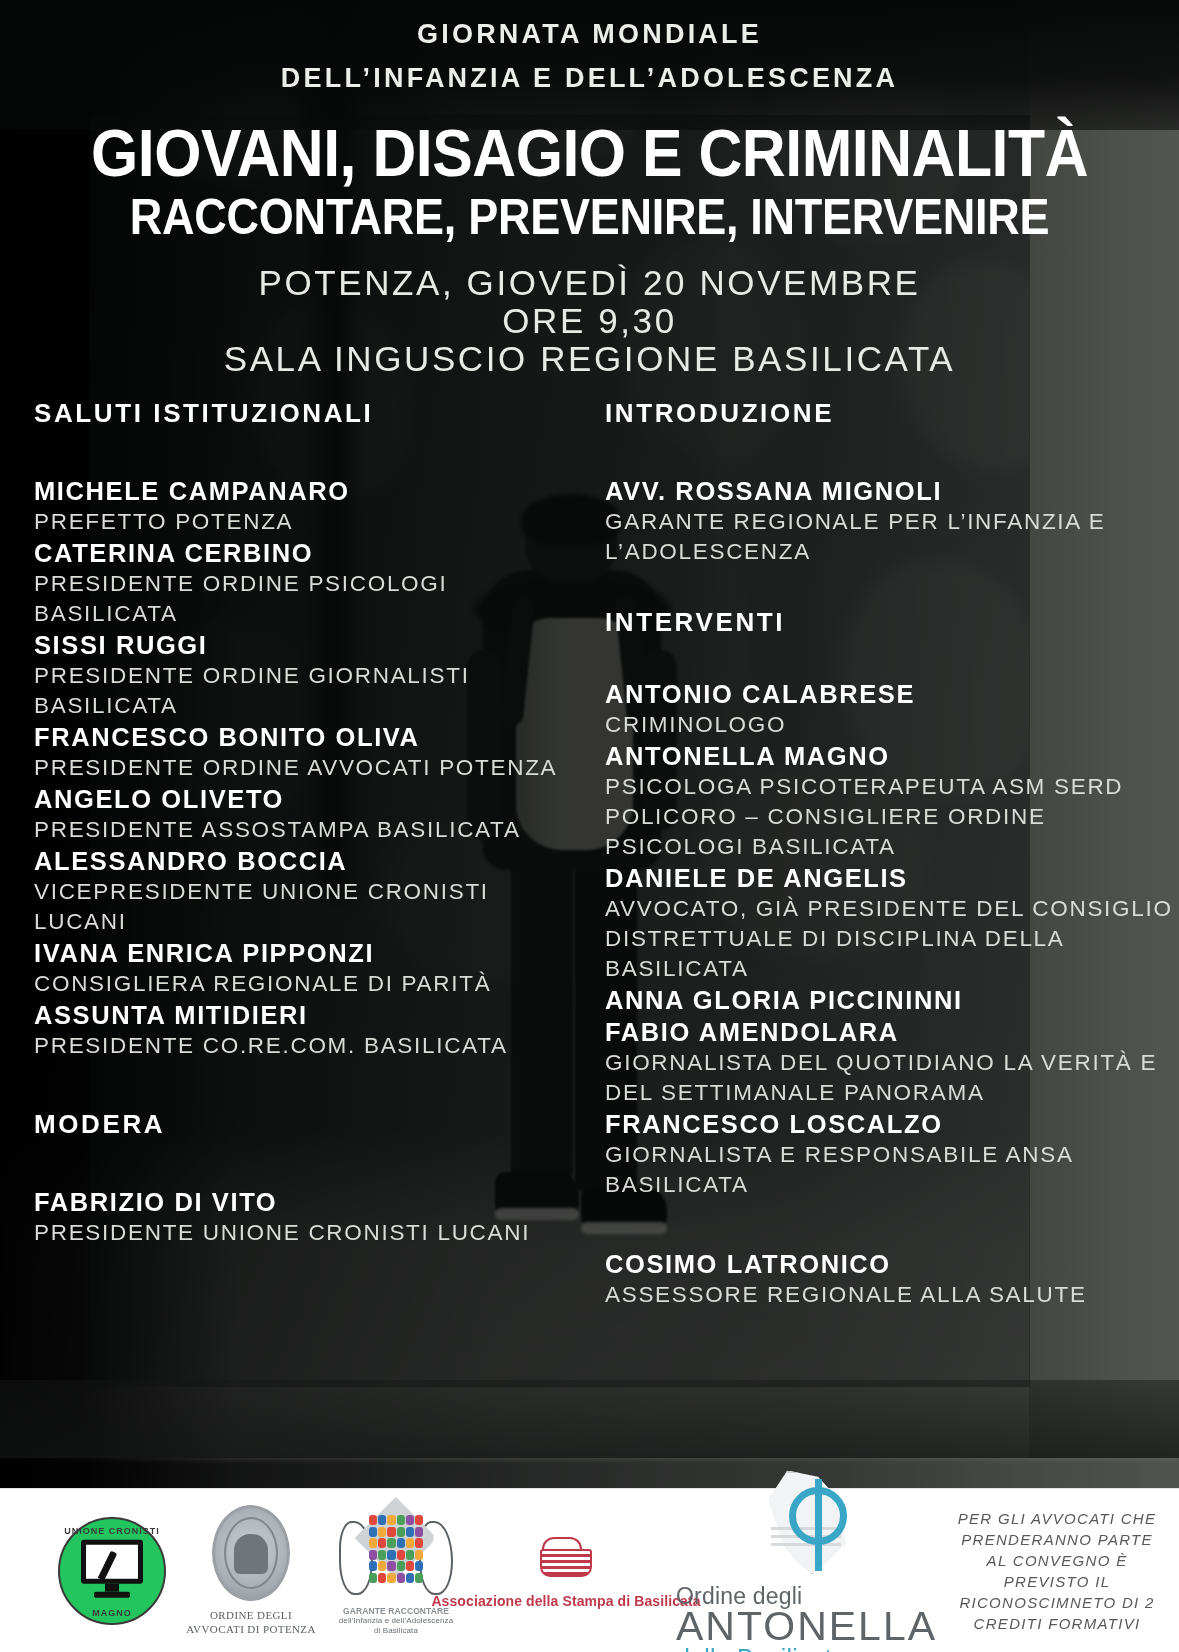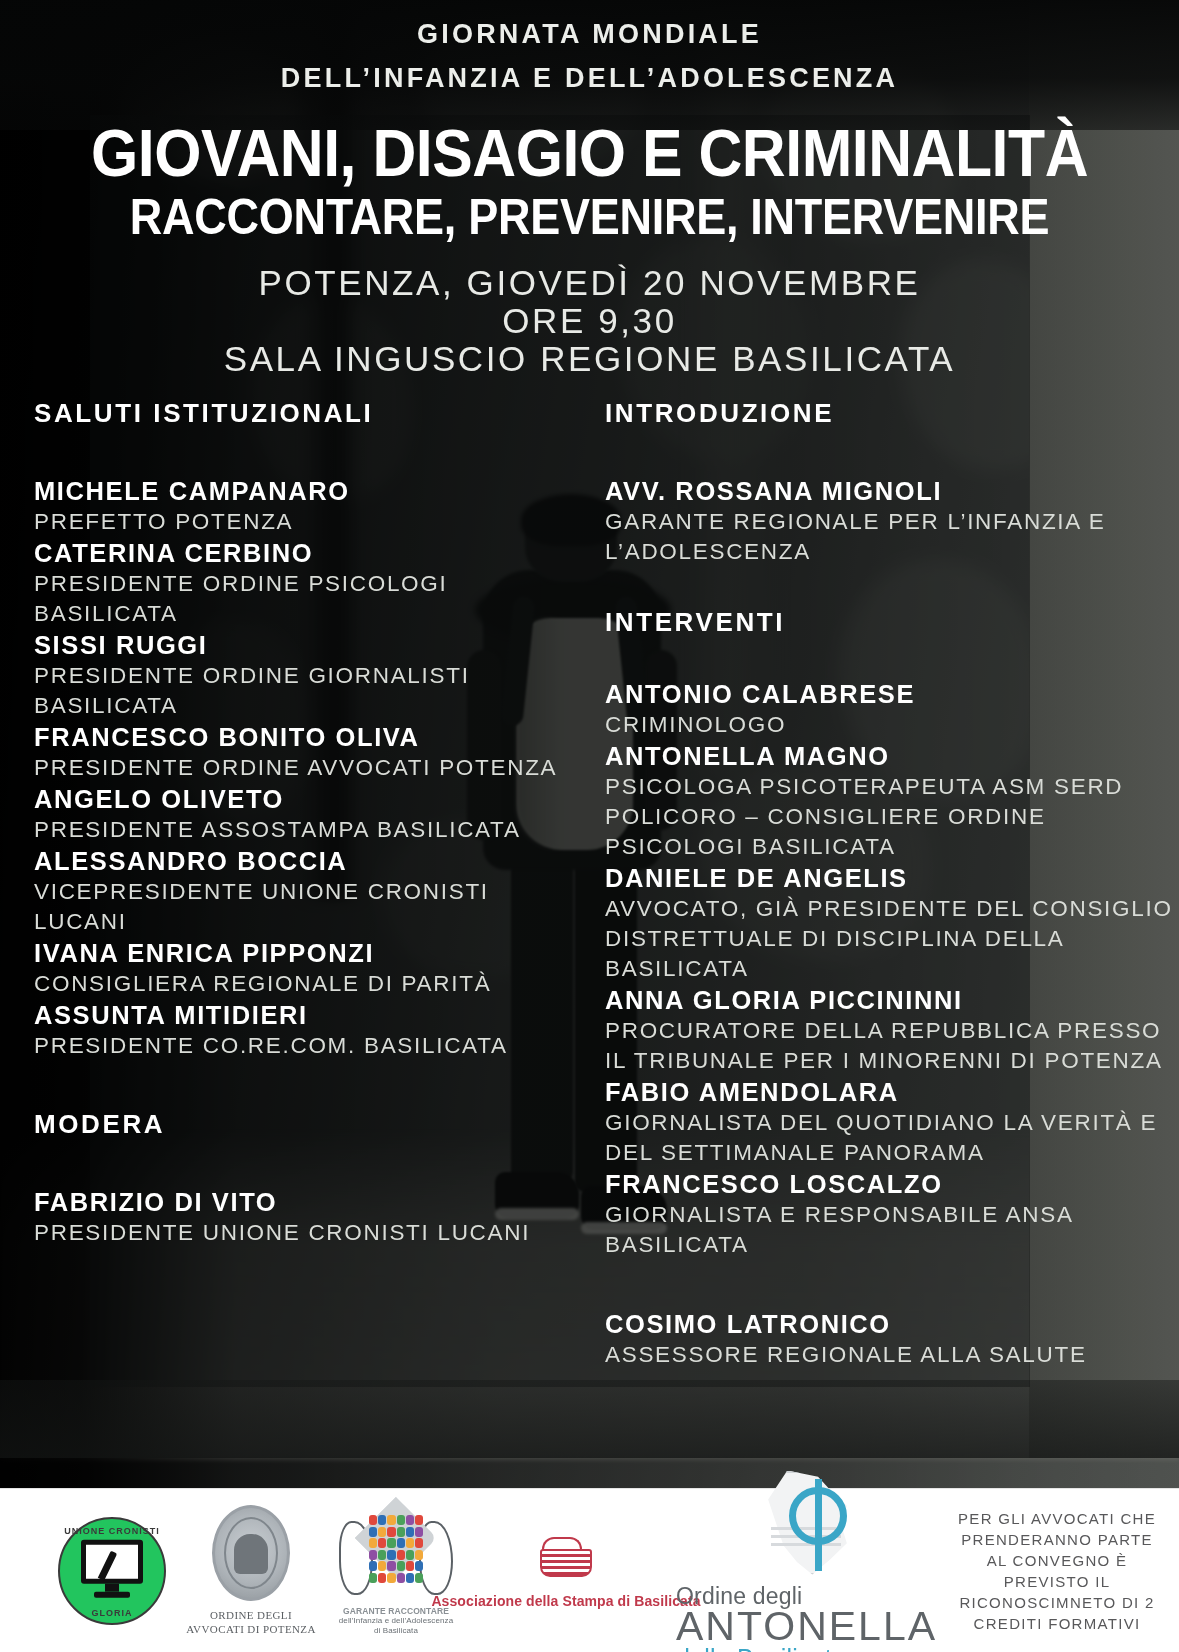--- a/index.html
+++ b/index.html
@@ -184,21 +184,21 @@
   .psi-mark { position:relative; width:96px; height:104px; }
   .psi-map { position:absolute; inset:0; background:#f2f3f4; clip-path:polygon(30% 0%,62% 6%,78% 22%,92% 34%,86% 52%,92% 70%,74% 86%,56% 100%,40% 88%,26% 72%,18% 50%,10% 28%); border:2px solid #cfd3d6; }
   .psi-wave { position:absolute; left:12px; top:56px; width:70px; height:22px; background:repeating-linear-gradient(180deg,#d7dadd 0 3px,transparent 3px 8px); }
   .psi-circle { position:absolute; left:30px; top:16px; width:58px; height:58px; border:7px solid #3aa6c7; border-radius:50%; }
   .psi-stem { position:absolute; left:56px; top:8px; width:7px; height:92px; background:#3aa6c7; }
   .psi-txt { line-height:1; }
   .psi-l1 { color:#5f6468; font-size:23px; letter-spacing:.2px; }
   .psi-l2 { color:#5f6468; font-size:41px; letter-spacing:2px; margin-top:-2px; }
   .psi-l3 { color:#3aa6c7; font-size:25px; letter-spacing:.2px; margin-top:-1px; }
 
-  .credits { flex:1; text-align:center; color:#58585a; font-size:15px; letter-spacing:1.3px; line-height:21px; text-transform:uppercase; padding-left:6px; }
+  .credits { flex:1; text-align:center; color:#58585a; font-size:15px; letter-spacing:1.3px; line-height:21px; text-transform:uppercase; padding-left:6px;font-style:italic; }
 </style>
 </head>
 <body>
 
 <div class="poster">
 
   <div class="photo-wrap">
     <div class="bg-base"></div>
     <div class="foliage">
       <span style="left:120px;top:40px;width:180px;height:140px;opacity:.30"></span>
@@ -321,21 +321,20 @@
         <div class="person">
           <div class="p-name">ANTONELLA MAGNO</div>
           <div class="p-role">PSICOLOGA PSICOTERAPEUTA ASM SERD POLICORO – CONSIGLIERE ORDINE PSICOLOGI BASILICATA</div>
         </div>
         <div class="person">
           <div class="p-name">DANIELE DE ANGELIS</div>
           <div class="p-role">AVVOCATO, GIÀ PRESIDENTE DEL CONSIGLIO DISTRETTUALE DI DISCIPLINA DELLA BASILICATA</div>
         </div>
         <div class="person">
           <div class="p-name">ANNA GLORIA PICCININNI</div>
-          <div class="p-role">PROCURATORE DELLA REPUBBLICA PRESSO IL TRIBUNALE PER I MINORENNI DI POTENZA</div>
         </div>
         <div class="person">
           <div class="p-name">FABIO AMENDOLARA</div>
           <div class="p-role">GIORNALISTA DEL QUOTIDIANO LA VERITÀ E DEL SETTIMANALE PANORAMA</div>
         </div>
         <div class="person">
           <div class="p-name">FRANCESCO LOSCALZO</div>
           <div class="p-role">GIORNALISTA E RESPONSABILE ANSA BASILICATA</div>
         </div>
 
@@ -354,21 +353,21 @@
       <div class="logo">
         <div class="ucl">
           <div class="arc-top">UNIONE CRONISTI</div>
           <div class="mon">
             <div class="mon-screen">
                 <div class="mon-pen"></div>
               </div>
             <div class="mon-neck"></div>
             <div class="mon-base"></div>
           </div>
-          <div class="arc-bot">GLORIA</div>
+          <div class="arc-bot">MAGNO</div>
         </div>
       </div>
 
       <div class="logo" style="width:150px">
         <div class="oav-seal">
             <div class="oav-cap"></div>
           </div>
         <div class="oav-txt">
           <div>ORDINE DEGLI</div>
           <div>AVVOCATI DI POTENZA</div>

